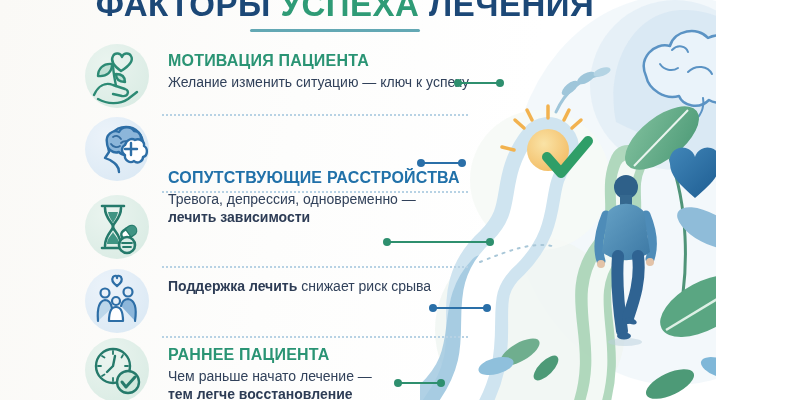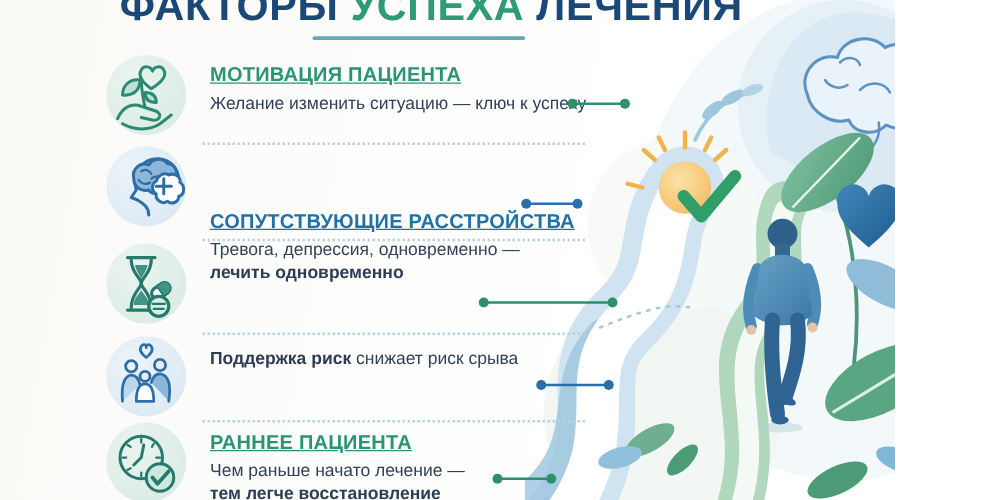--- a/index.html
+++ b/index.html
@@ -24,21 +24,20 @@
   .icon-circle{
     width:64px; height:64px; border-radius:50%; flex:0 0 auto;
     display:flex; align-items:center; justify-content:center;
   }
   .icon-circle.green{background:radial-gradient(circle at 35% 30%,#eaf4ef,#d7eae2);}
   .icon-circle.blue{background:radial-gradient(circle at 35% 30%,#ecf3fa,#d8e7f3);}
   .txt{padding-top:8px;}
   .heading{
     font-size:16px; font-weight:800; letter-spacing:.2px; white-space:nowrap;
     margin:0 0 3px 0;
-    text-decoration:underline;
   }
   .heading.green{color:#2a9474;}
   .heading.blue{color:#2171a9;margin-top:44px;}
   .sub{font-size:14px; line-height:18px; color:#31415a; white-space:nowrap;}
   .sub b{font-weight:800; color:#2d3c55;}
   
   .sep{position:absolute; left:162px; width:306px; height:0; border-top:2px dotted #b7d2e4;}
   .connector{position:absolute; height:2px;}
   .connector::before,.connector::after{
     content:""; position:absolute; top:-3px; width:8px; height:8px; border-radius:50%;
@@ -194,21 +193,21 @@
         <path d="M22,26 c-2,-8 6,-14 12,-11 c3,-6 12,-6 15,-1 c6,0 9,7 6,12 c2,5 -3,10 -8,9 c-3,4 -10,4 -13,0 c-6,2 -12,-3 -12,-9 z" fill="#8cb6da"></path>
         <path d="M28,20 c3,-2 6,-1 8,2 M36,26 c3,-3 8,-2 10,1 M26,27 c2,3 6,4 9,2" stroke="#336b9e" stroke-width="1.8"></path>
         <path d="M40,28 c-4,2 -4,8 0,10 c-1,5 5,9 9,6 c3,3 9,1 9,-4 c5,-1 5,-9 1,-11 c1,-5 -5,-8 -9,-6 c-3,-2 -8,-1 -10,5 z" fill="#ffffff"></path>
         <line x1="46" y1="26" x2="46" y2="38"></line>
         <line x1="40" y1="32" x2="52" y2="32"></line>
       </svg>
     </div>
     <div class="txt">
       <div class="heading blue">СОПУТСТВУЮЩИЕ РАССТРОЙСТВА</div>
       <div class="sub"><b></b><span>Тревога, депрессия, одновременно —</span></div>
-      <div class="sub"><b>лечить одновременно</b></div>
+      <div class="sub"><b>лечить зависимости</b></div>
     </div>
   </div>
 
   <div class="row" style="top:195px">
     <div class="icon-circle green">
       <svg width="64" height="64" viewBox="0 0 64 64" fill="none" stroke="#257a6b" stroke-width="2.6" stroke-linecap="round" stroke-linejoin="round">
         <path d="M17,11 h22 M17,53 h22"></path>
         <path d="M20,13 c0,10 7,14 8,18 c1,4 -8,8 -8,20"></path>
         <path d="M36,13 c0,10 -7,14 -8,18 c-1,4 8,8 8,20"></path>
         <path d="M23,17 c1,6 5,9 5,12 c0,-3 4,-6 5,-12 z" fill="#3f9483" stroke="none"></path>
@@ -230,21 +229,21 @@
         <path d="M32,17 c-4,-3 -6,-6 -4,-9 c1.5,-2 5,-1.5 4,1 c-1,-2.5 2.5,-3 4,-1 c2,3 0,6 -4,9 z"></path>
         <circle cx="20" cy="24" r="4.5"></circle>
         <path d="M13,52 c-1,-12 1,-20 7,-21 c4,0 6,3 7,8" fill="#bcd7ea"></path>
         <circle cx="43" cy="23" r="4.5"></circle>
         <path d="M50,52 c2,-13 0,-21 -7,-22 c-4,0 -6,3 -7,7" fill="#8cb6da"></path>
         <circle cx="31" cy="32" r="4"></circle>
         <path d="M24,52 c0,-9 2,-14 7,-14 c5,0 7,5 7,14 z" fill="#ffffff"></path>
       </svg>
     </div>
     <div class="txt">
-      <div class="sub"><b>Поддержка риск</b><span> снижает риск срыва</span></div>
+      <div class="sub"><b>Поддержка лечить</b><span> снижает риск срыва</span></div>
       <div class="sub"><b></b></div>
     </div>
   </div>
 
   <div class="row" style="top:338px">
     <div class="icon-circle green">
       <svg width="64" height="64" viewBox="0 0 64 64" fill="none" stroke="#257a6b" stroke-width="2.4" stroke-linecap="round" stroke-linejoin="round">
         <circle cx="28" cy="28" r="17"></circle>
         <path d="M28,13 v3 M43,28 h-3 M28,43 v-3 M13,28 h3 M38,17 l-1.5,2.5 M39,38 l-2.5,-1.5 M17,38 l2.5,-1.5 M17,18 l2.5,1.5" stroke-width="1.8"></path>
         <path d="M28,28 L30,18 M28,28 L22,34"></path>

